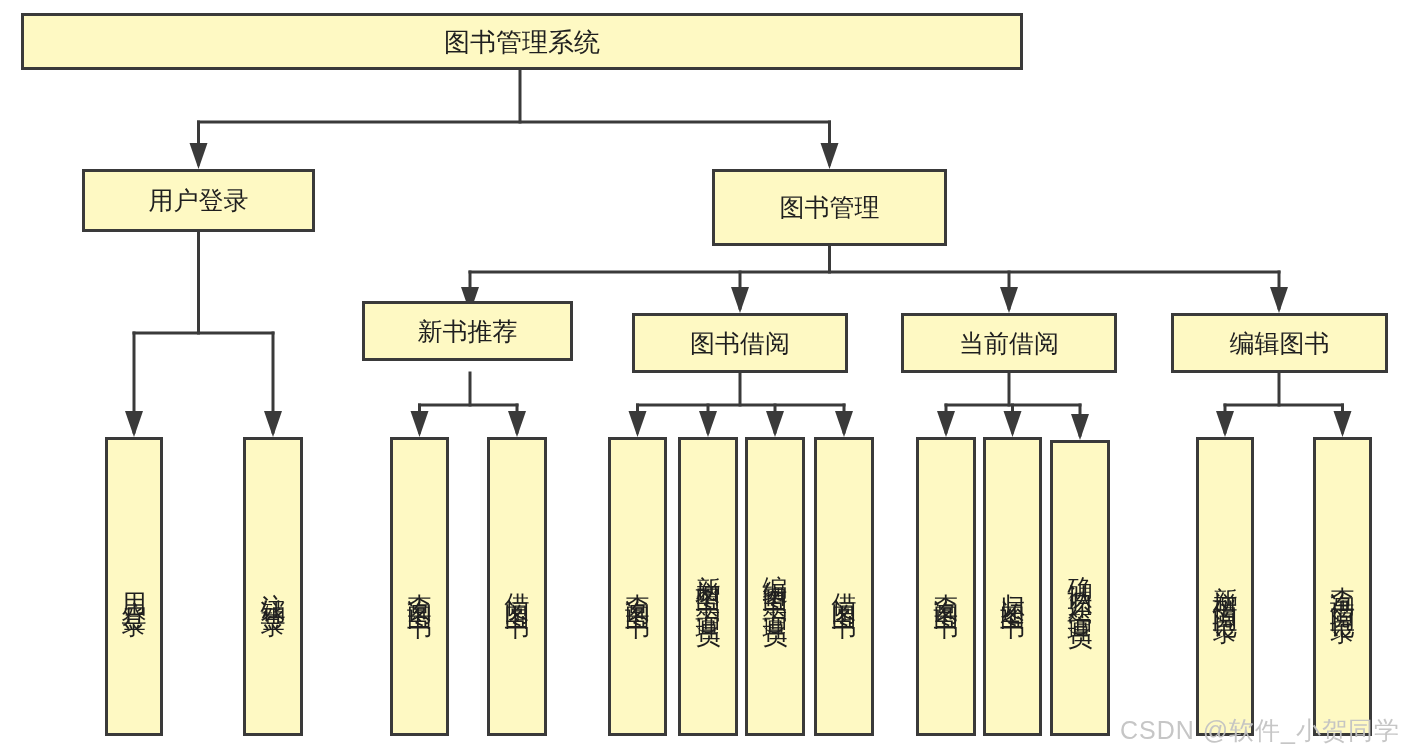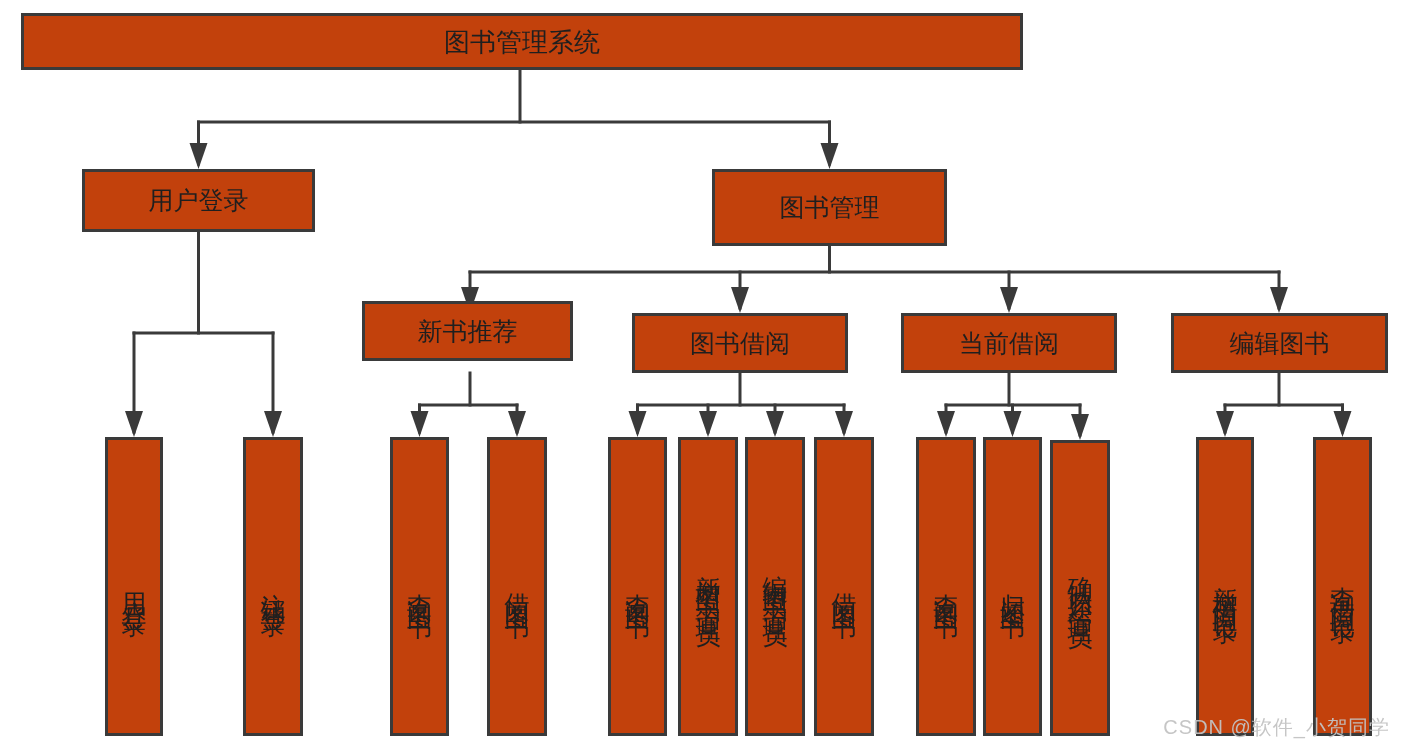--- a/index.html
+++ b/index.html
@@ -12,32 +12,32 @@
   html,body{background:var(--background)}
   body{font-family:"Liberation Sans",sans-serif}
   #canvas{
     position:relative;width:1405px;height:747px;
     background:var(--background);overflow:hidden;
   }
   #connectors{position:absolute;left:0;top:0;width:1405px;height:747px}
   #connectors line{stroke:var(--line);stroke-width:3;stroke-linecap:square}
   #connectors path{fill:var(--line);stroke:none}
   .box{
-    position:absolute;border:3px solid var(--line);background:#c2410c;
+    position:absolute;border:3px solid var(--line);background:#fef9c3;
     display:flex;align-items:center;justify-content:center;
     color:var(--text);font-size:25px;line-height:1;white-space:nowrap;
   }
   .box.root{font-size:26px}
   .vbox span{
     writing-mode:vertical-rl;text-orientation:mixed;
     letter-spacing:7px;font-size:25px;color:var(--text);
   }
   .watermark{
-    position:absolute;right:15px;top:714px;z-index:5;
-    font-size:20px;color:var(--watermark);letter-spacing:1px;
+    position:absolute;right:5px;top:714px;z-index:5;
+    font-size:25px;color:var(--watermark);letter-spacing:1px;
     white-space:nowrap;opacity:.95;
   }
 </style>
 </head>
 <body>
 
 <div id="canvas">
 
   <svg id="connectors" viewBox="0 0 1405 747">
 

